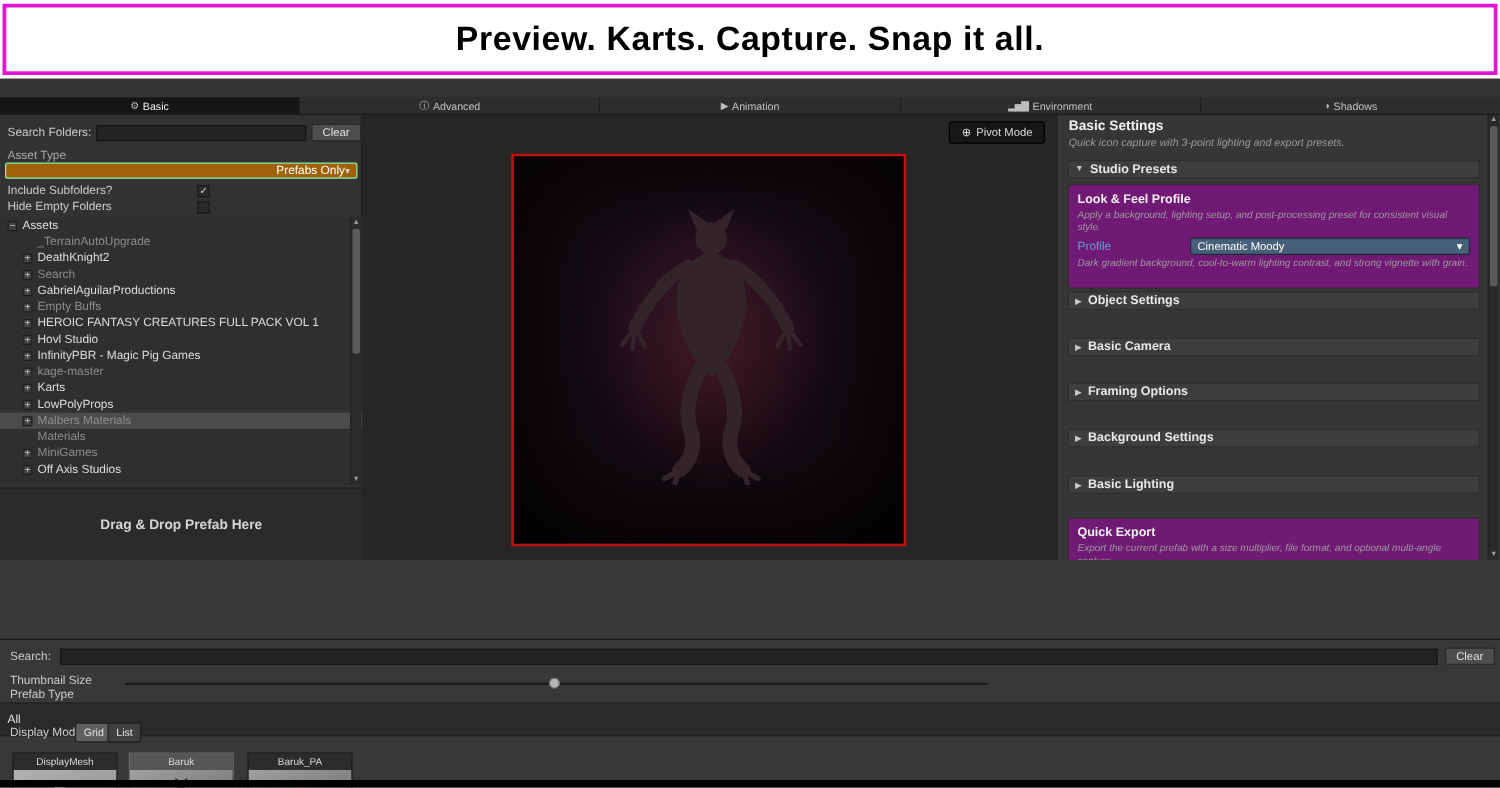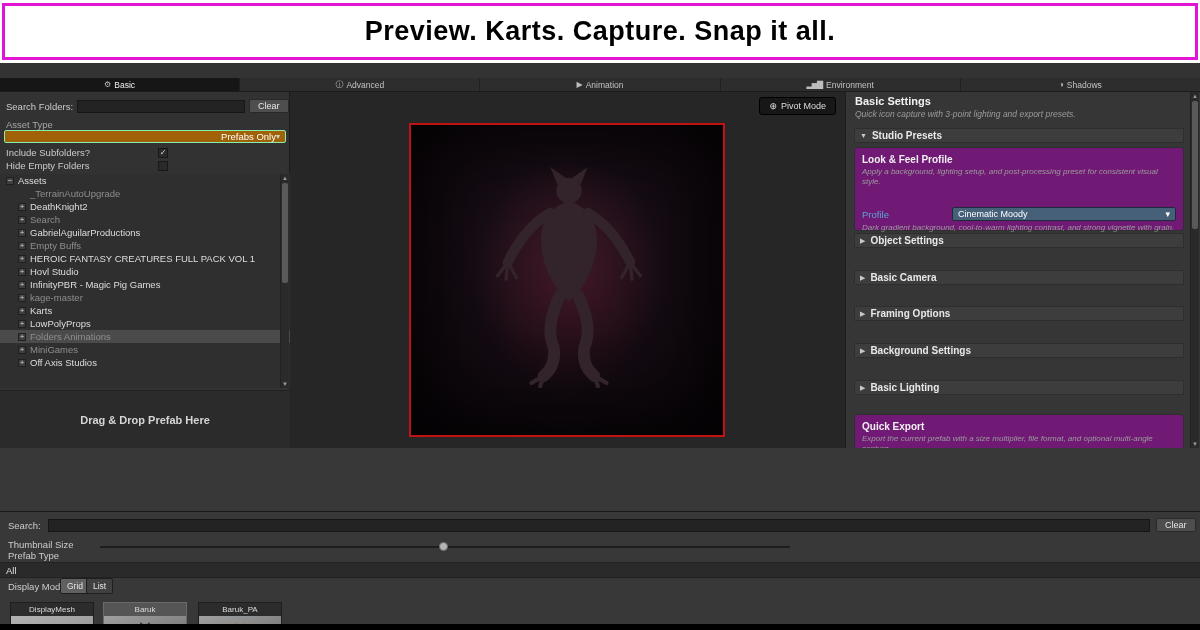--- a/index.html
+++ b/index.html
@@ -77,36 +77,36 @@
   .rp-title{position:absolute;top:3px;left:9px;font-size:11px;font-weight:bold;color:#f2f2f2}
   .rp-sub{position:absolute;top:17px;left:9px;font-size:8.5px;font-style:italic;color:#9b9b9b}
   .fold{position:absolute;left:8px;width:330px;height:15px;background:#3d3d3d;border:1px solid #2e2e2e;
         display:flex;align-items:center;gap:5px;padding:0 5px;cursor:pointer}
   .fold .farr{font-size:7px;color:#c8c8c8}
   .fold .ftext{font-size:10px;font-weight:bold;color:#e8e8e8}
   .card{position:absolute;left:8px;width:330px;background:#701a75;border:1px solid #2e2e2e;
         border-radius:3px;padding:6px 7px}
   .card-title{font-size:10px;font-weight:bold;color:#f0f0f0}
   .card-desc{font-size:8px;font-style:italic;color:#9b9b9b;margin-top:2px;line-height:1.25}
-  .profile-row{display:flex;align-items:center;margin-top:20px;gap:6px}
+  .profile-row{display:flex;align-items:center;margin-top:3px;gap:6px}
   .profile-label{width:84px;font-size:9.5px;color:#58a6d6}
   .profile-dd{flex:1;background:#47607a;border:1px solid #1d2b38;border-radius:2px;height:14px;
               display:flex;align-items:center;justify-content:space-between;padding:0 5px;
               color:#fff;font-size:9px;cursor:pointer}
   .right .vscroll{top:0;height:356px;right:1px}
   .right .thumb{top:9px;height:128px}
 
   
   .bottom{position:absolute;top:448px;left:0;width:1200px;height:176px;background:#383838;
           border-top:1px solid #1a1a1a;font-size:9.5px}
   .b-abs{position:absolute;display:flex;align-items:center;gap:4px}
   .slider-track{position:absolute;left:100px;top:34px;width:690px;height:2px;background:#1d1d1d;cursor:pointer}
   .slider-knob{position:absolute;left:339px;top:-4px;width:9px;height:9px;border-radius:50%;
                background:#b5b5b5;border:1px solid #6e6e6e;cursor:pointer}
-  .all-bar{position:absolute;left:0;top:50px;width:1200px;height:16px;background:#2a2a2a;
+  .all-bar{position:absolute;left:0;top:50px;width:1200px;height:27px;background:#2a2a2a;
            border-top:1px solid #222;border-bottom:1px solid #222;display:flex;align-items:center;
            padding-left:6px;color:#e0e0e0;cursor:pointer}
   .mini-btn{font-size:8.5px;padding:2px 6px;border:1px solid #1f1f1f;border-radius:2px;
             color:#e4e4e4;cursor:pointer}
   .mini-btn.on{background:#606060}
   .mini-btn.off{background:#404040}
 
   .thumb-card{position:absolute;top:90px;width:84px;height:85px;border:1px solid #1f1f1f;background:#2c2c2c;cursor:pointer}
   .thumb-head{height:13px;background:#2c2c2c;display:flex;align-items:center;justify-content:center;
               font-size:8px;color:#dcdcdc}
@@ -240,21 +240,25 @@
         <div class="tree-row">
           <span class="tgl">+</span>
           <span class="tree-label">Karts</span>
         </div>
         <div class="tree-row">
           <span class="tgl">+</span>
           <span class="tree-label">LowPolyProps</span>
         </div>
         <div class="tree-row muted selected">
           <span class="tgl">+</span>
-          <span class="tree-label">Folders Animations</span>
+          <span class="tree-label">Malbers Materials</span>
+        </div>
+        <div class="tree-row muted ghost">
+          <span class="tgl"></span>
+          <span class="tree-label">Materials</span>
         </div>
         <div class="tree-row muted">
           <span class="tgl">+</span>
           <span class="tree-label">MiniGames</span>
         </div>
         <div class="tree-row">
           <span class="tgl">+</span>
           <span class="tree-label">Off Axis Studios</span>
         </div>
         <div class="vscroll">

